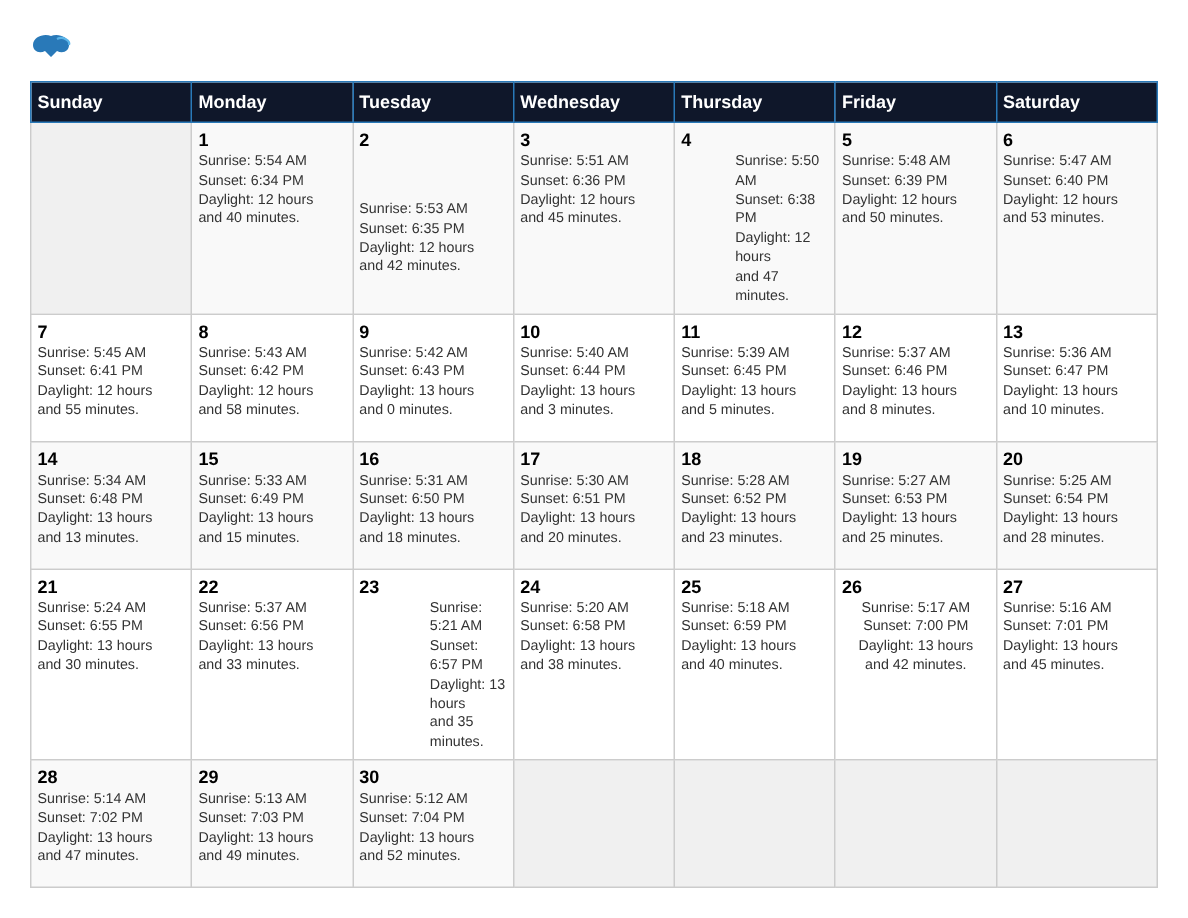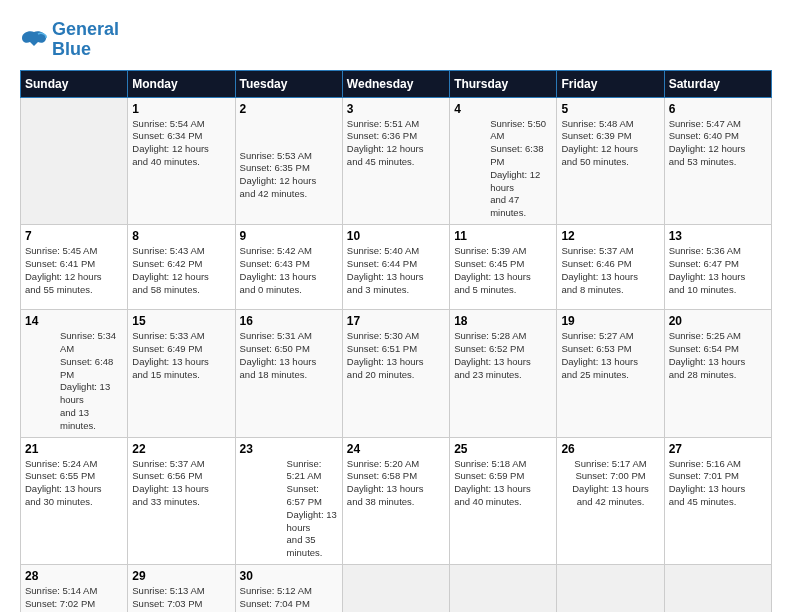--- a/index.html
+++ b/index.html
@@ -90,24 +90,20 @@
   </style>
 </head>
 <body>
 
 <div class="header">
   <div class="logo">
     <svg class="logo-bird" viewBox="0 0 28 24" xmlns="http://www.w3.org/2000/svg">
       <path d="M14 4 C18 2, 26 4, 26 10 C26 14, 22 16, 18 14 L14 18 L10 14 C6 16, 2 14, 2 10 C2 4, 10 2, 14 4Z" fill="#2979b8"></path>
       <path d="M18 6 C22 4, 27 7, 26 10" fill="none" stroke="#5ab4e8" stroke-width="1.5"></path>
     </svg>
-    <div>
-      <div class="logo-text"><span>General</span></div>
-      <div class="logo-text" style="color:#2979b8;">Blue</div>
-    </div>
   </div>
 </div>
 
 <table>
   <thead>
     <tr id="header-row">
         <th>Sunday</th>
         <th>Monday</th>
         <th>Tuesday</th>
         <th>Wednesday</th>
@@ -209,21 +205,21 @@
           <div class="day-num">13</div>
           <div class="day-info" style="white-space: pre-line;">Sunrise: 5:36 AM
 Sunset: 6:47 PM
 Daylight: 13 hours
 and 10 minutes.</div>
         </td>
       </tr>
       <tr>
         <td>
           <div class="day-num">14</div>
-          <div class="day-info" style="white-space: pre-line; margin-left: 35px;">Sunrise: 5:34 AM
+          <div class="day-info" style="white-space: pre-line;">Sunrise: 5:34 AM
 Sunset: 6:48 PM
 Daylight: 13 hours
 and 13 minutes.</div>
         </td>
         <td>
           <div class="day-num">15</div>
           <div class="day-info" style="white-space: pre-line;">Sunrise: 5:33 AM
 Sunset: 6:49 PM
 Daylight: 13 hours
 and 15 minutes.</div>

